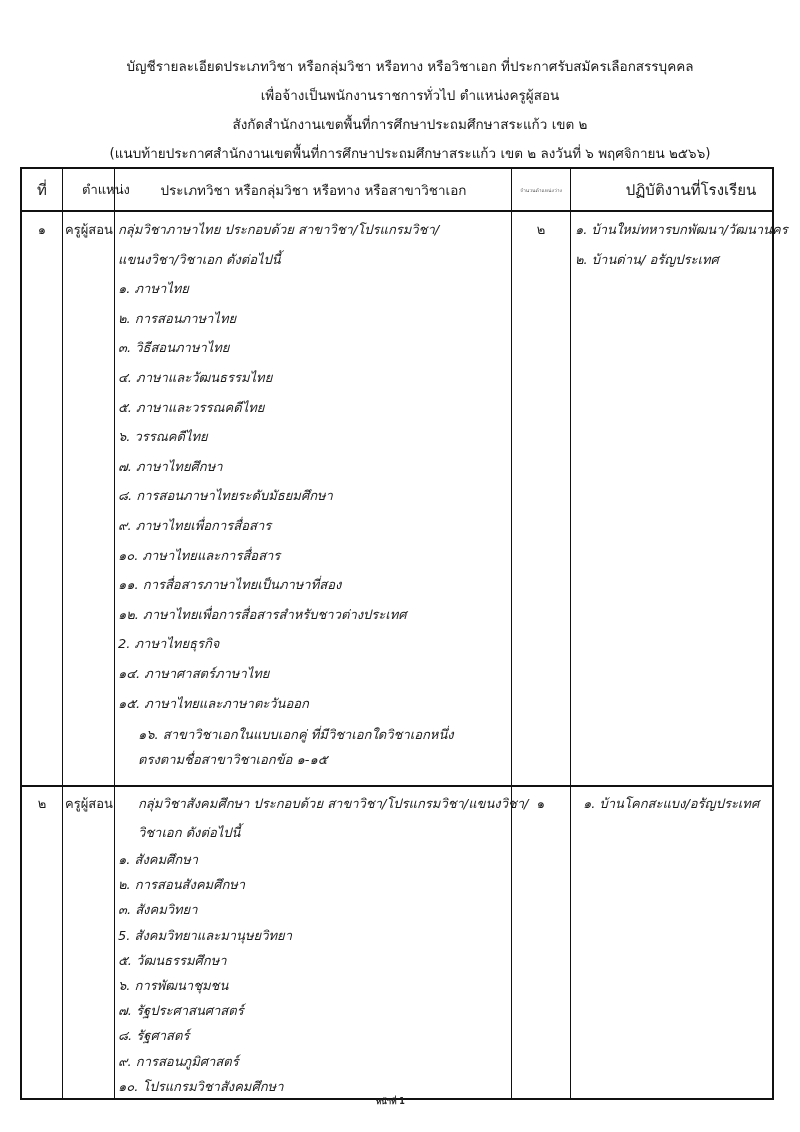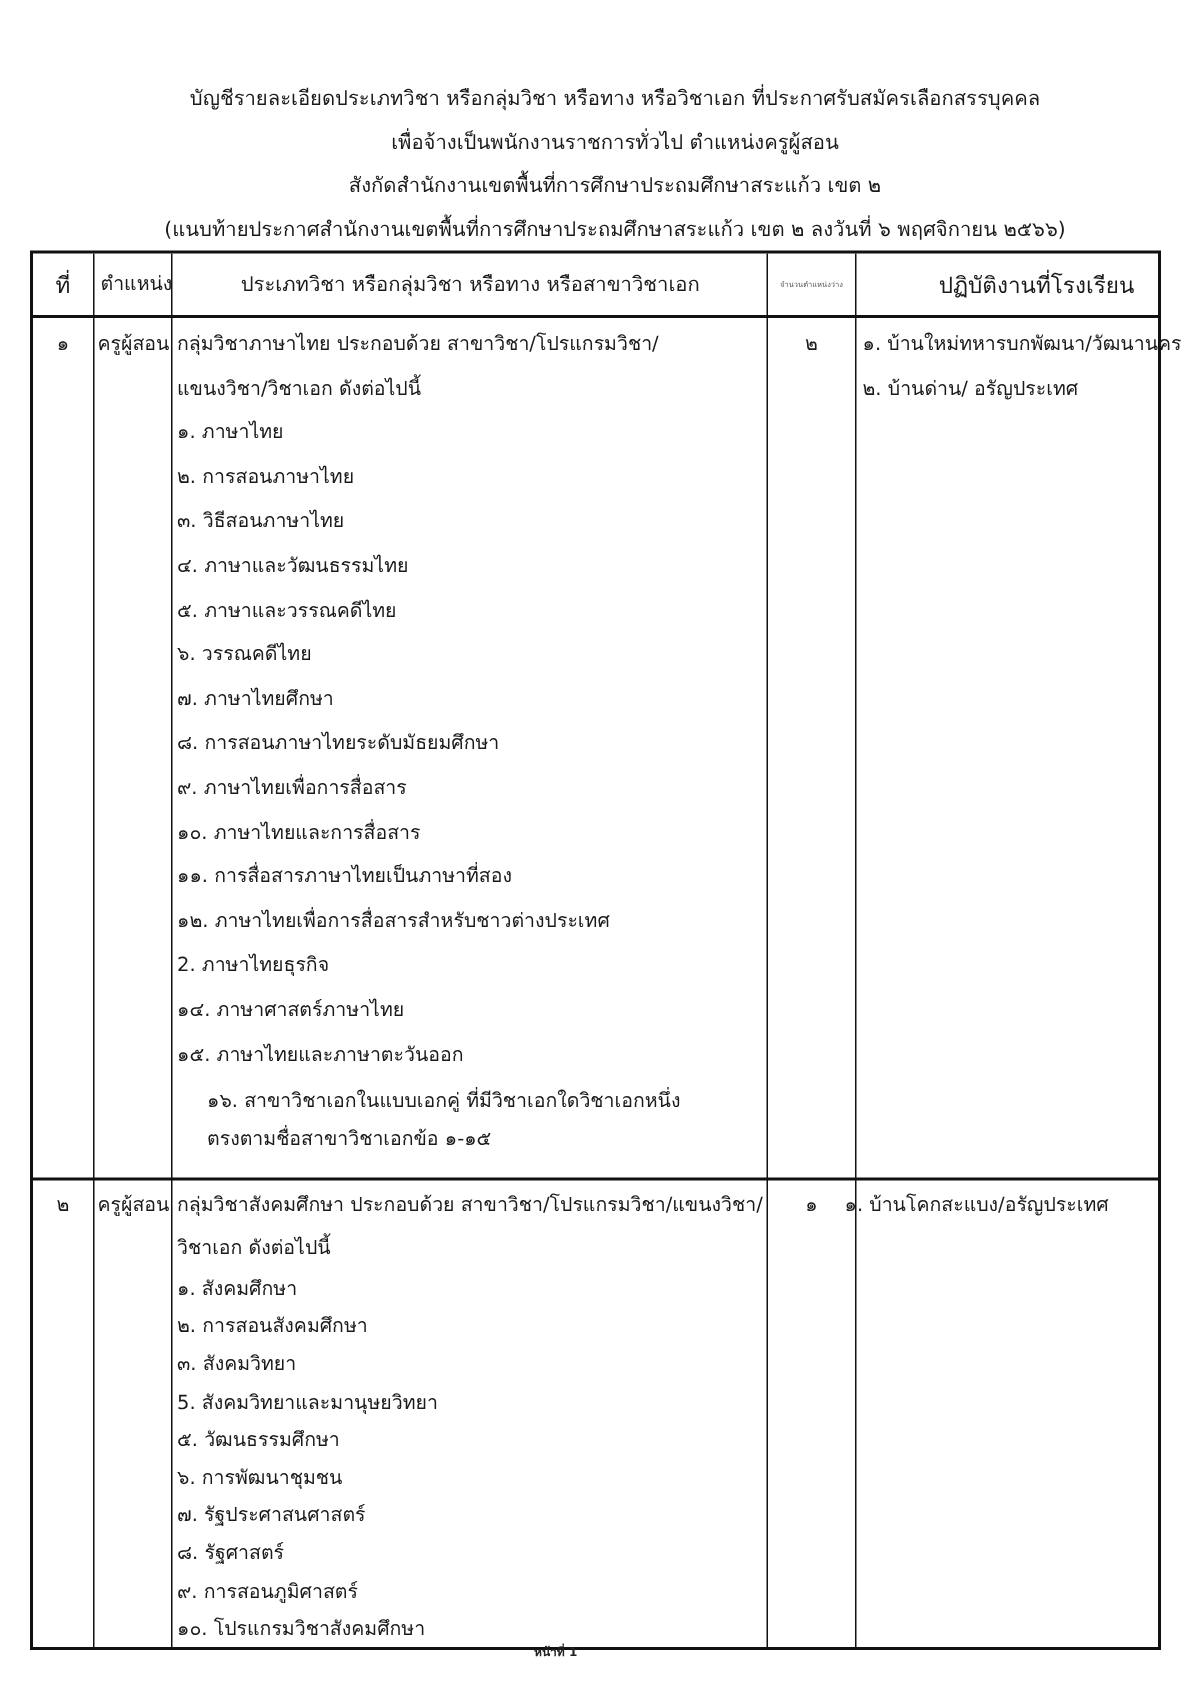--- a/index.html
+++ b/index.html
@@ -19,31 +19,31 @@
   .vline { position: absolute; top: 0; bottom: 0; width: 0; border-left: 1.5px solid #111; }
   .hline { position: absolute; left: 0; right: 0; height: 0; border-top: 2px solid #111; }
 
   .cell { position: absolute; font-size: 13px; white-space: nowrap; }
   .hdr { top: 0; height: 42px; line-height: 42px; text-align: center; }
   .hdr.small { font-size: 5px; color: #555; }
   .hdr.big { font-size: 15px; }
 
   .row-cell { line-height: 29.5px; }
   .list { position: absolute; font-size: 13px; }
-  .list .li { white-space: nowrap; }
+  .list .li { white-space: nowrap; font-style: italic; }
   .r1 .li { height: 29.6px; line-height: 29.6px; }
   .r2 .li { height: 25.2px; line-height: 25.2px; }
-  .r2 .li.first { height: 29px; line-height: 29px; }
+  .r2 .li.first { height: 29px; line-height: 29px; margin-left: 20px; }
   .li.indent { padding-left: 20px; }
   .li.gap { margin-top: 4px; }
 
   .center { text-align: center; }
 
   .page-footer {
-    position: absolute; left: 356px; top: 1095px; font-size: 8px; font-weight: bold;
+    position: absolute; left: 376px; top: 1095px; font-size: 8px; font-weight: bold;
     color: #222; white-space: nowrap;
   }
 </style>
 </head>
 <body>
 
 <div class="title-block">
   <div class="title-line">บัญชีรายละเอียดประเภทวิชา หรือกลุ่มวิชา หรือทาง หรือวิชาเอก ที่ประกาศรับสมัครเลือกสรรบุคคล</div>
   <div class="title-line">เพื่อจ้างเป็นพนักงานราชการทั่วไป  ตำแหน่งครูผู้สอน</div>
   <div class="title-line">สังกัดสำนักงานเขตพื้นที่การศึกษาประถมศึกษาสระแก้ว เขต ๒</div>
@@ -54,21 +54,21 @@
 
   <div class="vline" style="left:40px;"></div>
   <div class="vline" style="left:92px;"></div>
   <div class="vline" style="left:489px;"></div>
   <div class="vline" style="left:548px;"></div>
 
   <div class="hline" style="top:41px;"></div>
   <div class="hline" style="top:616px;"></div>
 
   <div class="cell hdr big" style="left:0; width:40px;">ที่</div>
-  <div class="cell hdr" style="left:42px; width:50px; text-align:left; padding-left:3px;">ตำแหน่ง</div>
+  <div class="cell hdr" style="left:42px; width:50px; text-align:left; padding-left:18px;">ตำแหน่ง</div>
   <div class="cell hdr" style="left:94px; width:395px; font-size:13.5px;">ประเภทวิชา หรือกลุ่มวิชา หรือทาง หรือสาขาวิชาเอก</div>
   <div class="cell hdr small" style="left:490px; width:58px;">จำนวนตำแหน่งว่าง</div>
   <div class="cell hdr big" style="left:550px; width:238px;">ปฏิบัติงานที่โรงเรียน</div>
 
   <div class="cell row-cell center" style="left:0; width:40px; top:46px;">๑</div>
   <div class="cell row-cell" style="left:43px; top:46px;">ครูผู้สอน</div>
   <div class="list r1" style="left:96px; top:46px;">
     <div class="li">กลุ่มวิชาภาษาไทย  ประกอบด้วย สาขาวิชา/โปรแกรมวิชา/</div>
     <div class="li">แขนงวิชา/วิชาเอก ดังต่อไปนี้</div>
     <div class="li">๑. ภาษาไทย</div>

